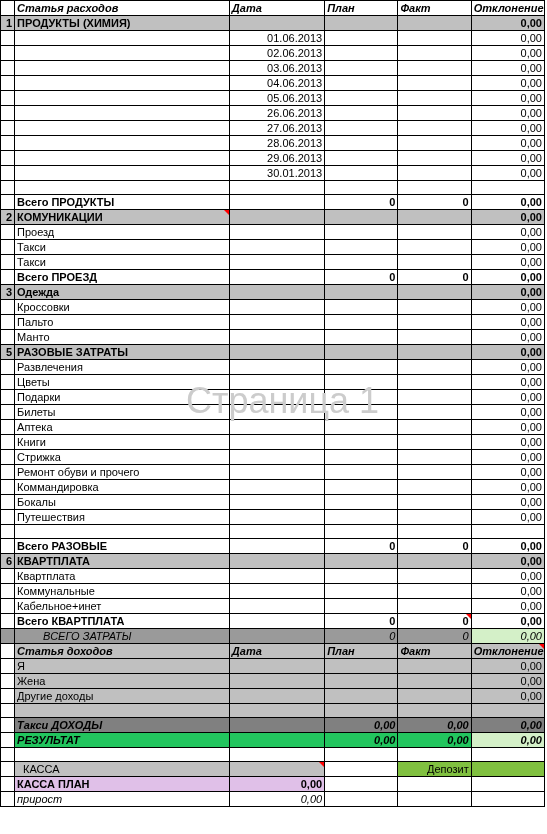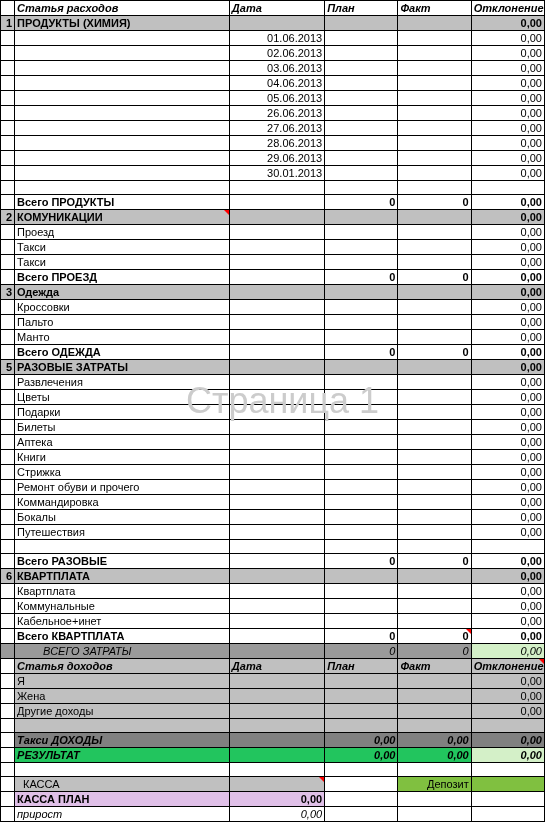--- a/index.html
+++ b/index.html
@@ -266,28 +266,20 @@
           <td class="col-dev">0,00</td>
         </tr>
         <tr>
           <td class="col-num"></td>
           <td class="col-item">Манто</td>
           <td class="col-date"></td>
           <td class="col-plan"></td>
           <td class="col-fact"></td>
           <td class="col-dev">0,00</td>
         </tr>
-        <tr class="total-row">
-          <td class="col-num"></td>
-          <td class="col-item">Всего ОДЕЖДА</td>
-          <td class="col-date"></td>
-          <td class="col-plan">0</td>
-          <td class="col-fact">0</td>
-          <td class="col-dev">0,00</td>
-        </tr>
         <tr class="cat-hdr">
           <td class="col-num">5</td>
           <td class="col-item">РАЗОВЫЕ ЗАТРАТЫ</td>
           <td class="col-date"></td>
           <td class="col-plan"></td>
           <td class="col-fact"></td>
           <td class="col-dev">0,00</td>
         </tr>
         <tr>
           <td class="col-num"></td>

